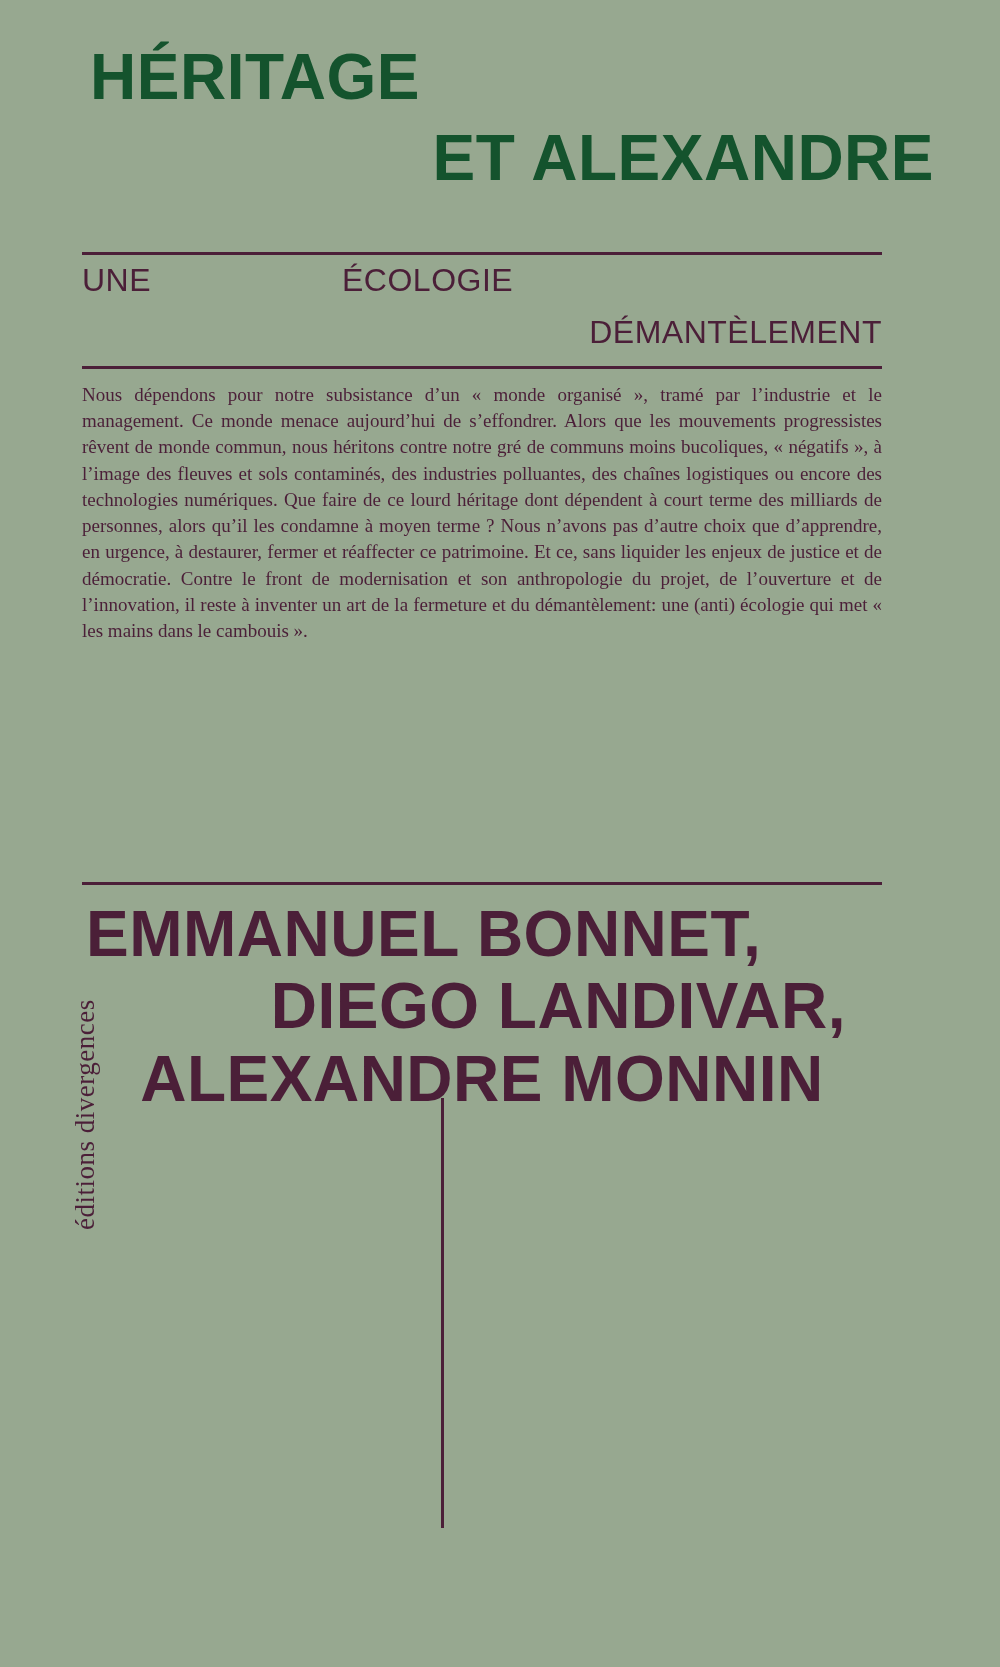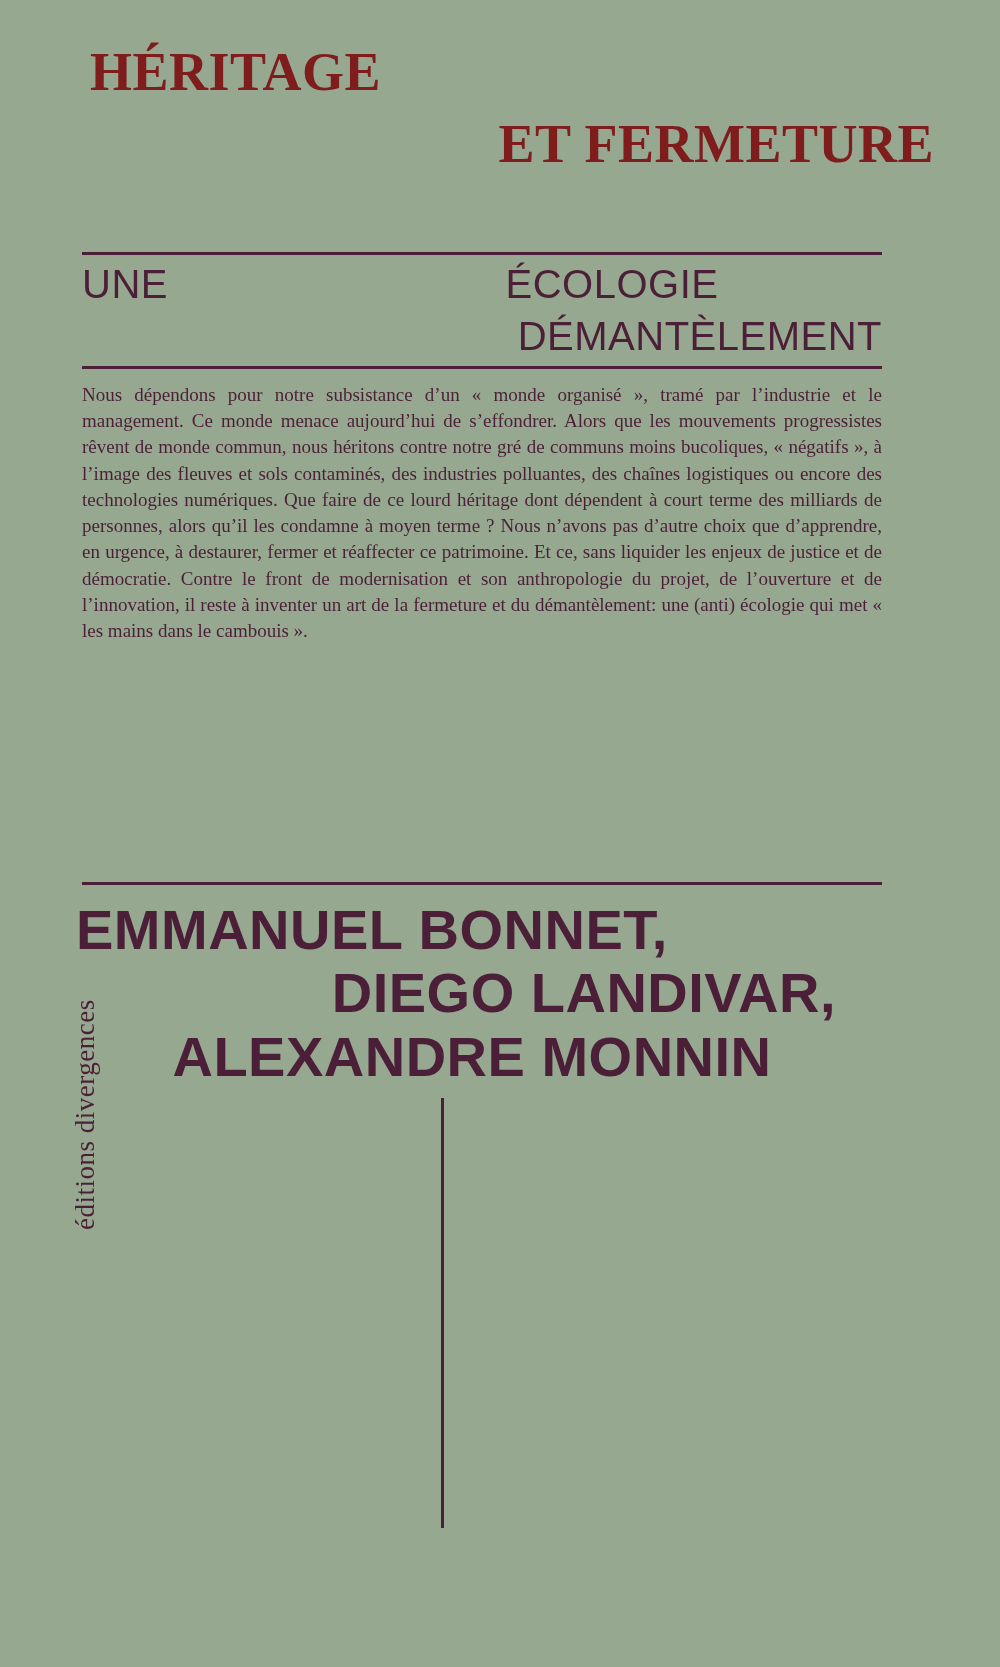--- a/index.html
+++ b/index.html
@@ -22,26 +22,26 @@
   }
 
   
   .title-block {
     position: absolute;
     left: 82px;
     top: 48px;
     width: 852px;
   }
   .title-line {
-    font-family: Liberation Serif, serif;
+    font-family: Liberation Sans, sans-serif;
     font-weight: 700;
-    color: #7f1d1d;
+    color: #14532d;
     letter-spacing: 0.5px;
     line-height: 0.92;
-    font-size: 54px;
+    font-size: 64px;
     white-space: nowrap;
   }
   .title-line-1 {
     text-align: left;
     padding-left: 8px;
   }
   .title-line-2 {
     text-align: right;
     margin-top: 22px;
   }
@@ -59,35 +59,35 @@
   .rule-bottom { top: 882px; }
 
   
   .subtitle {
     position: absolute;
     left: 82px;
     top: 262px;
     width: 800px;
     color: #4b1f38;
     font-weight: 400;
-    font-size: 40px;
+    font-size: 32px;
     letter-spacing: 0.5px;
   }
   .subtitle-row {
     display: flex;
     align-items: baseline;
     height: 52px;
   }
   .subtitle-row .left {
     width: 260px;
     text-align: left;
   }
   .subtitle-row .right {
     flex: 1;
-    text-align: center;
+    text-align: left;
   }
   .subtitle-row-2 .left { padding-left: 160px; }
   .subtitle-row-2 .right { text-align: right; }
 
   
   .blurb {
     position: absolute;
     left: 82px;
     top: 382px;
     width: 800px;
@@ -96,26 +96,26 @@
     font-size: 19px;
     line-height: 1.38;
     text-align: justify;
     text-justify: inter-word;
     hyphens: manual;
   }
 
   
   .authors {
     position: absolute;
-    left: 72px;
+    left: 82px;
     top: 898px;
     width: 800px;
     color: #4b1f38;
     font-weight: 700;
-    font-size: 56px;
+    font-size: 64px;
     line-height: 1.13;
     letter-spacing: 0.5px;
   }
   .author-line-1 { text-align: left; padding-left: 4px; }
   .author-line-2 { text-align: right; padding-right: 36px; }
   .author-line-3 { text-align: center; }
 
   
   .vrule {
     position: absolute;
@@ -140,21 +140,21 @@
     white-space: nowrap;
   }
 </style>
 </head>
 <body>
 
 <div class="cover">
 
   <div class="title-block">
     <div class="title-line title-line-1">HÉRITAGE</div>
-    <div class="title-line title-line-2">ET FERMETURE</div>
+    <div class="title-line title-line-2">ET ALEXANDRE</div>
   </div>
 
   <div class="rule rule-top"></div>
 
   <div class="subtitle">
     <div class="subtitle-row subtitle-row-1">
       <span class="left">UNE</span>
       <span class="right">ÉCOLOGIE</span>
     </div>
     <div class="subtitle-row subtitle-row-2">

